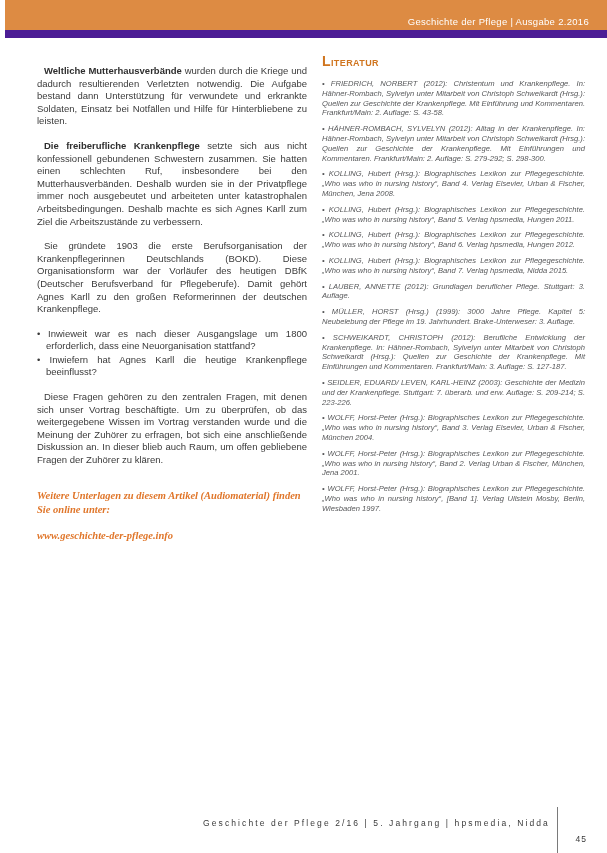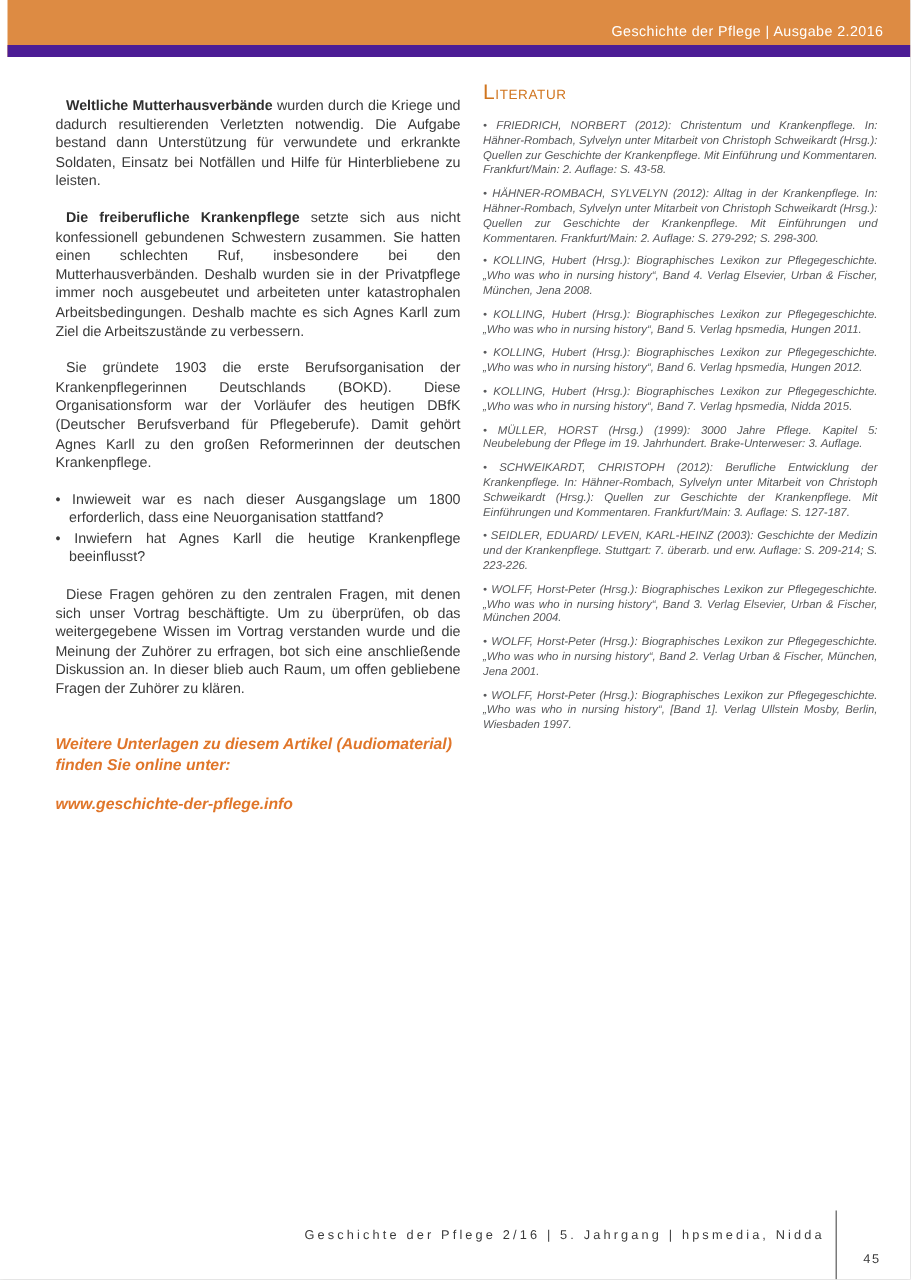--- a/index.html
+++ b/index.html
@@ -49,27 +49,28 @@
   .bullets li{
     padding-left:9px;text-indent:-9px;
     margin:0 0 1px 0;
   }
   .bullets .marker{display:inline;}
   .note{
     margin:22px 0 0 0;
     font-style:italic;font-weight:600;
     font-size:10.5px;line-height:14px;
     color:#e0762a;
+    font-family:Liberation Serif, serif;
   }
   .note .url{display:block;color:#e0762a;text-decoration:none;margin-top:12px;}
   
   .lit-heading{
     margin:0 0 10px 0;
     color:#d0751f;
-    font-weight:normal;
+    font-weight:bold;
     font-size:10px;
     letter-spacing:.4px;
   }
   .lit-heading .big{font-size:14px;}
   .lit-heading .rest{text-transform:uppercase;font-size:9px;}
   .refs{
     list-style:none;margin:0;padding:0;
     font-style:italic;
     font-size:7.6px;line-height:9.8px;
     color:#57585a;
@@ -123,20 +124,21 @@
 
     <section class="col-right">
       <h2 class="lit-heading"><span class="big">L</span><span class="rest">iteratur</span></h2>
       <ul class="refs">
         <li><span class="bullet">•</span> <span>FRIEDRICH, NORBERT (2012): Christentum und Krankenpflege. In: Hähner-Rombach, Sylvelyn unter Mitarbeit von Christoph Schweikardt (Hrsg.): Quellen zur Geschichte der Krankenpflege. Mit Einführung und Kommentaren. Frankfurt/Main: 2. Auflage: S. 43-58.</span></li>
         <li><span class="bullet">•</span> <span>HÄHNER-ROMBACH, SYLVELYN (2012): Alltag in der Krankenpflege. In: Hähner-Rombach, Sylvelyn unter Mitarbeit von Christoph Schweikardt (Hrsg.): Quellen zur Geschichte der Krankenpflege. Mit Einführungen und Kommentaren. Frankfurt/Main: 2. Auflage: S. 279-292; S. 298-300.</span></li>
         <li><span class="bullet">•</span> <span>KOLLING, Hubert (Hrsg.): Biographisches Lexikon zur Pflegegeschichte. „Who was who in nursing history“, Band 4. Verlag Elsevier, Urban &amp; Fischer, München, Jena 2008.</span></li>
         <li><span class="bullet">•</span> <span>KOLLING, Hubert (Hrsg.): Biographisches Lexikon zur Pflegegeschichte. „Who was who in nursing history“, Band 5. Verlag hpsmedia, Hungen 2011.</span></li>
         <li><span class="bullet">•</span> <span>KOLLING, Hubert (Hrsg.): Biographisches Lexikon zur Pflegegeschichte. „Who was who in nursing history“, Band 6. Verlag hpsmedia, Hungen 2012.</span></li>
         <li><span class="bullet">•</span> <span>KOLLING, Hubert (Hrsg.): Biographisches Lexikon zur Pflegegeschichte. „Who was who in nursing history“, Band 7. Verlag hpsmedia, Nidda 2015.</span></li>
+        <li><span class="bullet">•</span> <span>LAUBER, ANNETTE (2012): Grundlagen beruflicher Pflege. Stuttgart: 3. Auflage.</span></li>
         <li><span class="bullet">•</span> <span>MÜLLER, HORST (Hrsg.) (1999): 3000 Jahre Pflege. Kapitel 5: Neubelebung der Pflege im 19. Jahrhundert. Brake-Unterweser: 3. Auflage.</span></li>
         <li><span class="bullet">•</span> <span>SCHWEIKARDT, CHRISTOPH (2012): Berufliche Entwicklung der Krankenpflege. In: Hähner-Rombach, Sylvelyn unter Mitarbeit von Christoph Schweikardt (Hrsg.): Quellen zur Geschichte der Krankenpflege. Mit Einführungen und Kommentaren. Frankfurt/Main: 3. Auflage: S. 127-187.</span></li>
         <li><span class="bullet">•</span> <span>SEIDLER, EDUARD/ LEVEN, KARL-HEINZ (2003): Geschichte der Medizin und der Krankenpflege. Stuttgart: 7. überarb. und erw. Auflage: S. 209-214; S. 223-226.</span></li>
         <li><span class="bullet">•</span> <span>WOLFF, Horst-Peter (Hrsg.): Biographisches Lexikon zur Pflegegeschichte. „Who was who in nursing history“, Band 3. Verlag Elsevier, Urban &amp; Fischer, München 2004.</span></li>
         <li><span class="bullet">•</span> <span>WOLFF, Horst-Peter (Hrsg.): Biographisches Lexikon zur Pflegegeschichte. „Who was who in nursing history“, Band 2. Verlag Urban &amp; Fischer, München, Jena 2001.</span></li>
         <li><span class="bullet">•</span> <span>WOLFF, Horst-Peter (Hrsg.): Biographisches Lexikon zur Pflegegeschichte. „Who was who in nursing history“, [Band 1]. Verlag Ullstein Mosby, Berlin, Wiesbaden 1997.</span></li>
       </ul>
     </section>
 
   </main>

